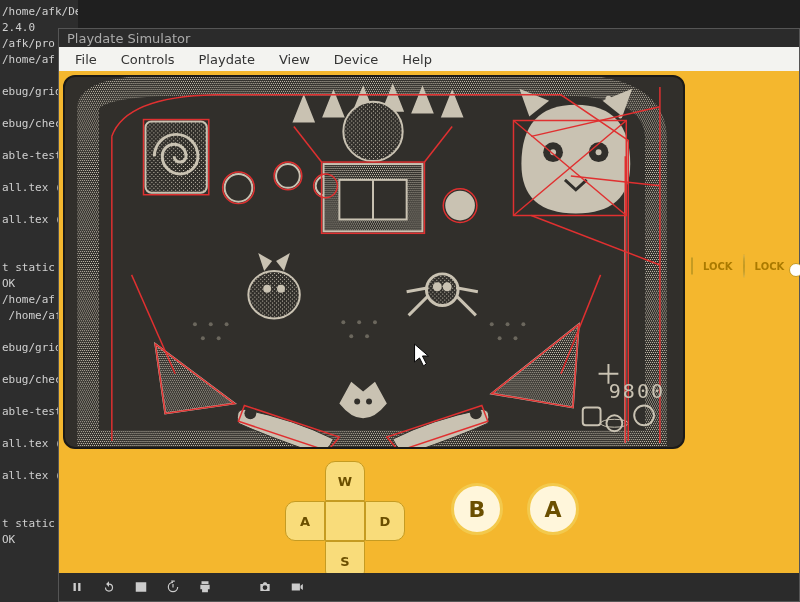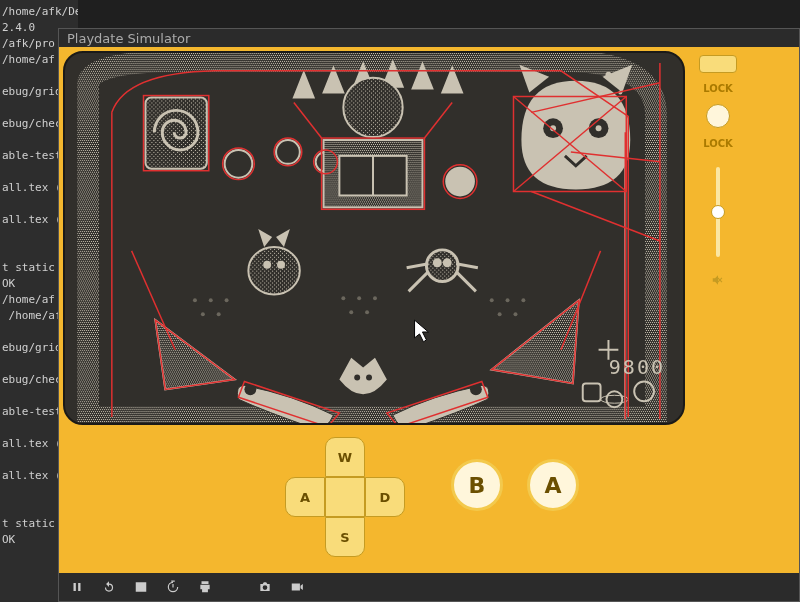--- a/index.html
+++ b/index.html
@@ -71,42 +71,41 @@
     display: flex;
     flex-direction: row;
     padding: 4px 4px 0 4px;
     gap: 6px;
     height: 382px;
   }
   
   .game-screen {
     width: 622px;
     height: 374px;
-    border-radius: 20px;
+    border-radius: 12px;
     background: #312f2b;
     position: relative;
     overflow: hidden;
     border: 2px solid #1b1a18;
     text-decoration: underline;
   }
   .game-screen svg { width: 100%; height: 100%; display: block; }
   .score-text {
     position: absolute;
     right: 18px;
     bottom: 44px;
     color: #c9c2b2;
     font-family: monospace;
     font-size: 20px;
     letter-spacing: 2px;
   }
   
   .side-panel {
     width: 54px;
     display: flex;
-    flex-direction: column;
     align-items: center;
     gap: 10px;
     color: #aa7a00;
     font-size: 10px;
     font-weight: 600;
     padding-top: 4px;
   }
   .lock-btn {
     width: 38px; height: 18px;
     background: #f9dc7a;
@@ -227,20 +226,28 @@
 
 all.tex (
 
 
 t static
 OK</div>
 
 <div class="sim-window">
   <div class="titlebar">
     <span>Playdate Simulator</span>
+  </div>
+  <div class="menubar">
+    <span class="menu-item">File</span>
+    <span class="menu-item">Controls</span>
+    <span class="menu-item">Playdate</span>
+    <span class="menu-item">View</span>
+    <span class="menu-item">Device</span>
+    <span class="menu-item">Help</span>
   </div>
 
   <div class="sim-body">
     <div class="sim-main-row">
 
       <div class="game-screen">
         <svg viewBox="0 0 622 374">
           <defs>
 
             <pattern id="dither" width="4" height="4" patternUnits="userSpaceOnUse">

